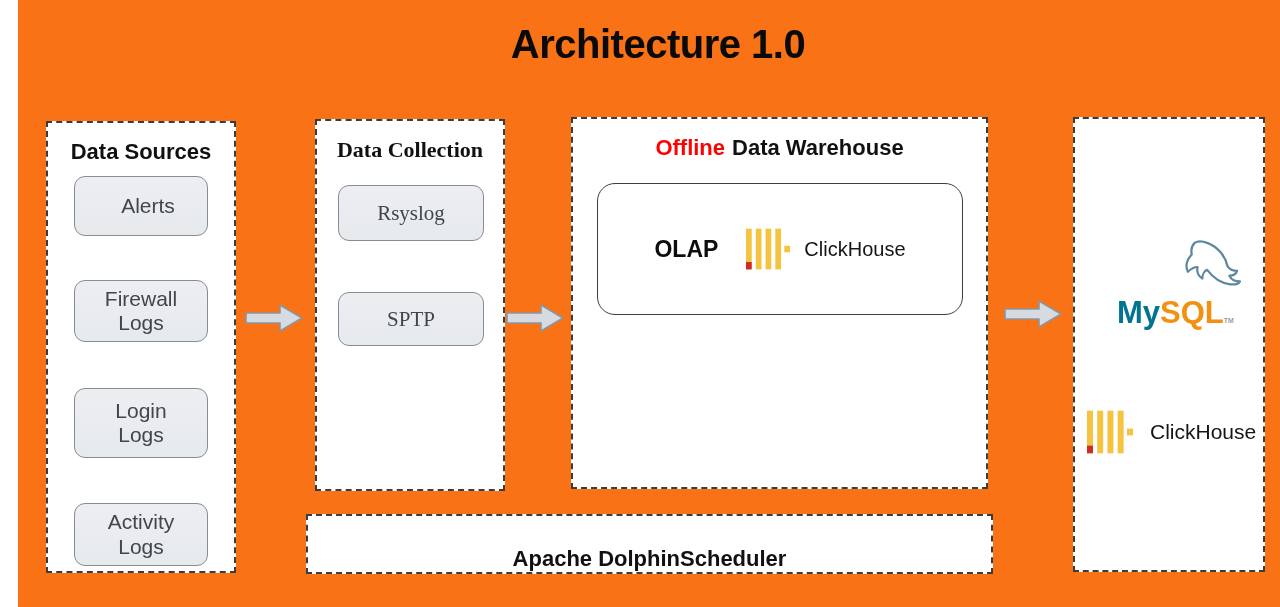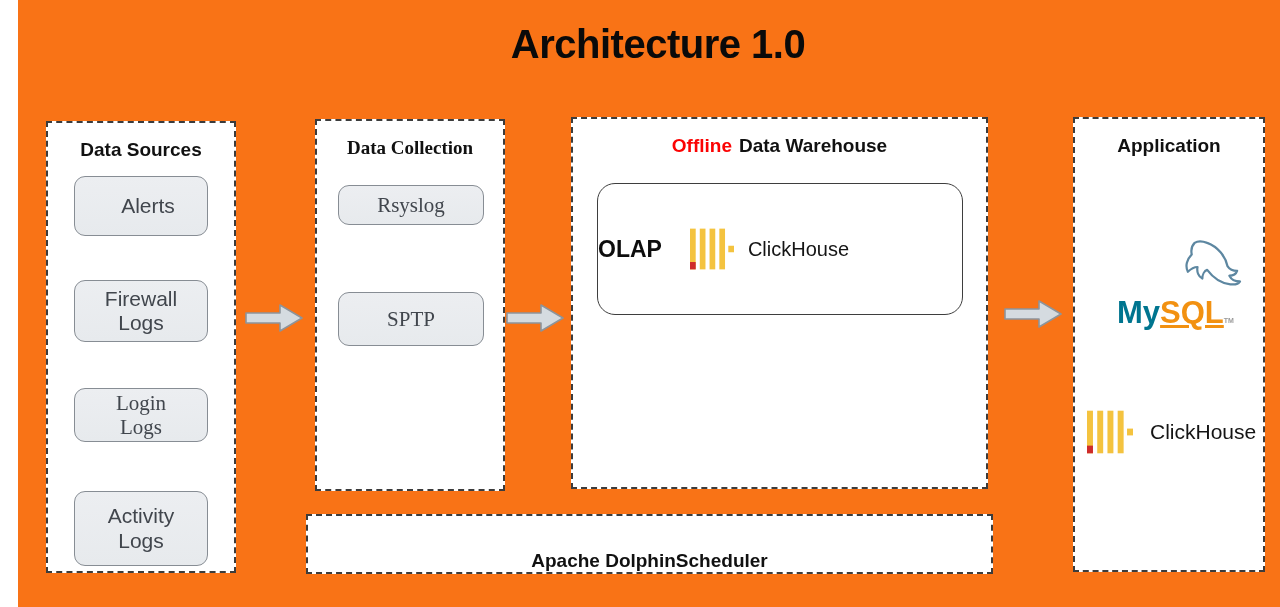--- a/index.html
+++ b/index.html
@@ -28,21 +28,21 @@
 
   .panel {
     position: absolute;
     border: 2px dashed var(--panel_border, #3c3c3c);
     background: #ffffff;
   }
   .panel-title {
     display: block;
     margin-top: 16px;
     text-align: center;
-    font-size: 19px;
+    font-size: 22px;
     font-weight: bold;
     color: #111111;
   }
 
   #panel-data-sources   { left: 28px;   top: 121px; width: 190px; height: 452px; }
   #panel-data-collection{ left: 297px;  top: 119px; width: 190px; height: 372px; font-family: Liberation Serif, serif; }
   #panel-offline-dw     { left: 553px;  top: 117px; width: 417px; height: 372px; }
   #panel-application    { left: 1055px; top: 117px; width: 192px; height: 455px; }
   #panel-scheduler      { left: 288px;  top: 514px; width: 687px; height: 60px;
                           display: flex; align-items: flex-end; justify-content: center; }
@@ -59,41 +59,41 @@
     font-size: 21px;
     color: var(--pill_text, #41464d);
     background: linear-gradient(180deg, #eceef1, var(--pill_bg, #e7eaed));
     border: 1.3px solid var(--pill_border, #878d94);
     border-radius: 11px;
   }
   
   .ds-pill { left: 26px; width: 134px; }
   #ds-pill-0 { top: 53px;  height: 60px; padding-left: 14px; }
   #ds-pill-1 { top: 157px; height: 62px; }
-  #ds-pill-2 { top: 265px; height: 54px; font-family: Liberation Serif, serif; }
-  #ds-pill-3 { top: 368px; height: 75px; }
+  #ds-pill-2 { top: 265px; height: 70px; }
+  #ds-pill-3 { top: 380px; height: 63px; }
   
   .dc-pill { left: 21px; width: 146px; }
-  #dc-pill-0 { top: 64px;  height: 40px; }
+  #dc-pill-0 { top: 64px;  height: 56px; }
   #dc-pill-1 { top: 171px; height: 54px; }
   #dc-pill-2 { top: 279px; height: 52px; }
 
   .dw-title-red  { color: var(--offline_red, #ff0000); }
   .dw-title-rest { color: #111111; margin-left: 7px; }
 
   .inner-box {
     position: absolute;
     left: 24px;
     width: 366px;
     background: #ffffff;
     border: 1.5px solid #3e3e3e;
     border-radius: 18px;
     display: flex;
     align-items: center;
-    justify-content: flex-start;
+    justify-content: center;
   }
   #olap-box { top: 64px;  height: 132px; }
   #dw-box   { top: 218px; height: 130px; }
 
   .row-label { font-size: 23px; font-weight: bold; color: #0d0d0d; }
   #olap-box .row-label { margin-right: 28px; }
   #dw-box   .row-label { margin-right: 88px; }
 
   .ch-wordmark {
     font-size: 20px;
@@ -116,21 +116,21 @@
   .mysql-block {
     position: absolute;
     left: 42px; top: 120px;
     width: 122px;
     display: flex;
     flex-direction: column;
   }
   .mysql-dolphin { align-self: flex-end; margin-right: -4px; }
   .mysql-wordmark { font-size: 31px; font-weight: bold; line-height: 1; margin-top: 2px; }
   .mysql-my  { color: var(--mysql_teal, #00758f); }
-  .mysql-sql { color: var(--mysql_orange, #f29111); text-decoration: underline; }
+  .mysql-sql { color: var(--mysql_orange, #f29111); }
   .mysql-tm  { font-size: 7px; font-weight: bold; color: #9a9a9a; vertical-align: baseline; }
 
   .app-ch-row {
     position: absolute;
     left: 12px; top: 286px;
     display: flex;
     align-items: center;
   }
   .app-ch-row .ch-wordmark { font-size: 21px; margin-left: 17px; }
 
@@ -193,21 +193,20 @@
       <span class="ch-wordmark">ClickHouse</span>
     </div>
 
   </div>
 
   <svg class="arrow" id="flow-arrow-3" viewBox="0 0 60 32" aria-hidden="true">
     <polygon points="2,11 36,11 36,3 58,16 36,29 36,21 2,21"></polygon>
   </svg>
 
   <div class="panel" id="panel-application">
-    <span class="panel-title">Application</span>
 
     <div class="mysql-block">
       <svg class="mysql-dolphin" width="62" height="56" viewBox="0 0 64 58" aria-hidden="true">
         <path class="dolphin-path" d="M14,4 C11,7 10,11 11,16 C6,21 4,28 7,34 C10,31 13,29 17,29 C16,34 18,39 22,41 C22,37 24,33 27,32 C33,40 42,46 51,47 C57,47.5 60,46 61,44 C56,44 52,42 50,38 C54,38 57,36 58,33 C54,33 50,31 48,28 C46,18 38,8 27,4 C22,2 17,2 14,4 Z"></path>
       </svg>
       <div class="mysql-wordmark">
         <span class="mysql-my">My</span><span class="mysql-sql">SQL</span><span class="mysql-tm">TM</span>
       </div>
     </div>
 

